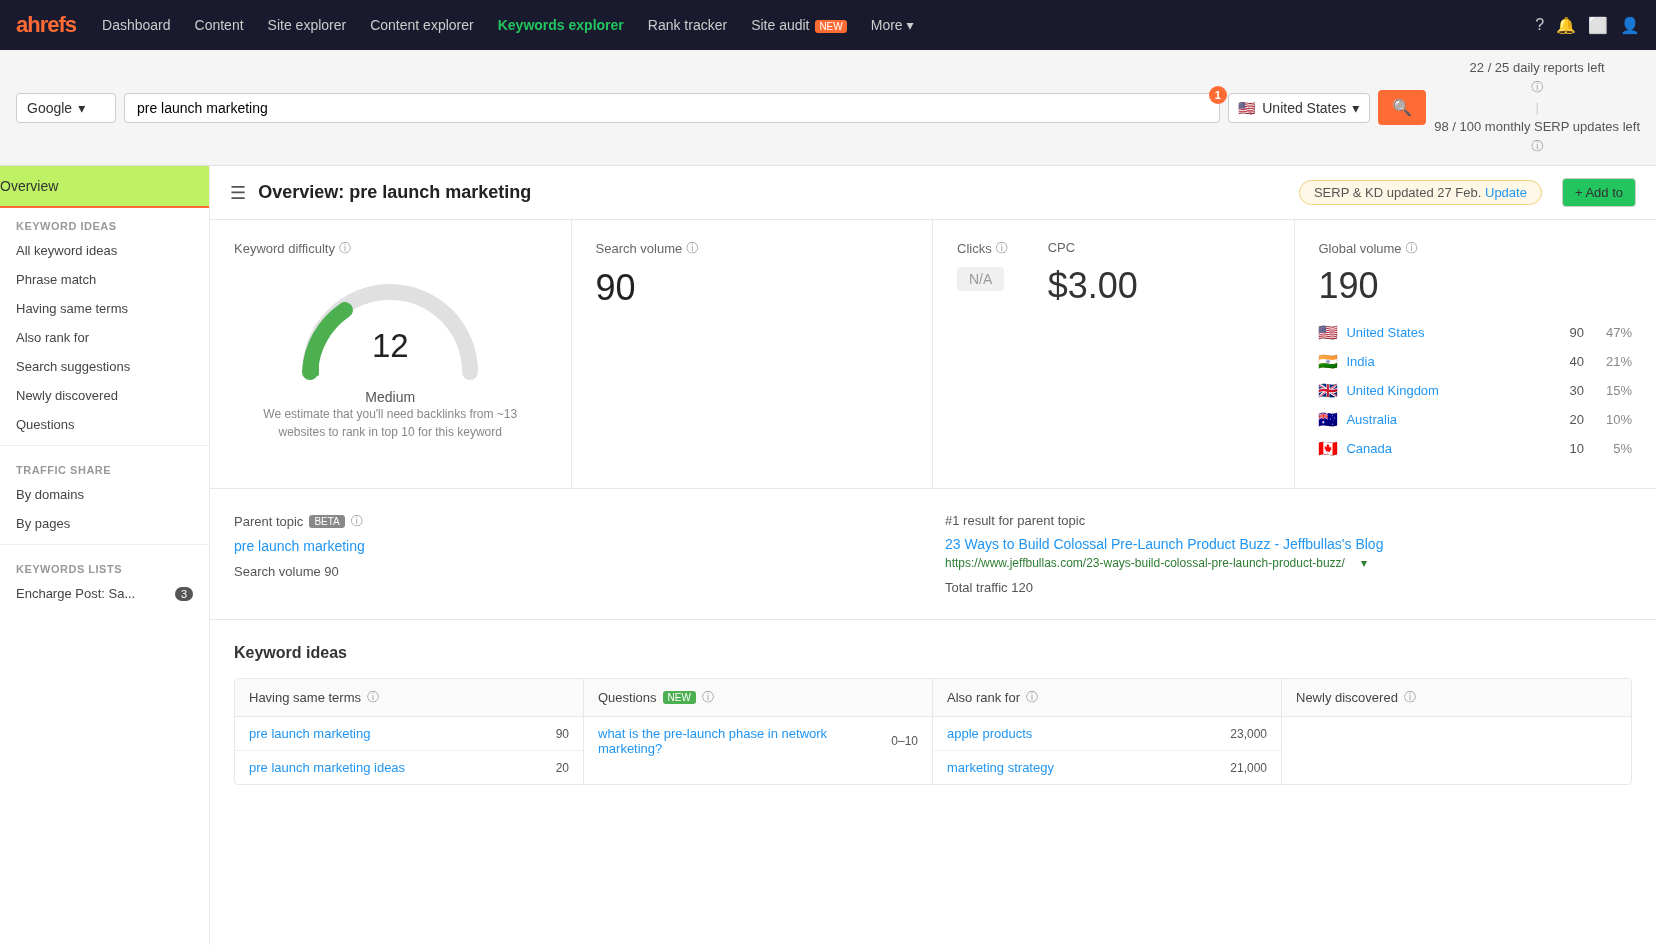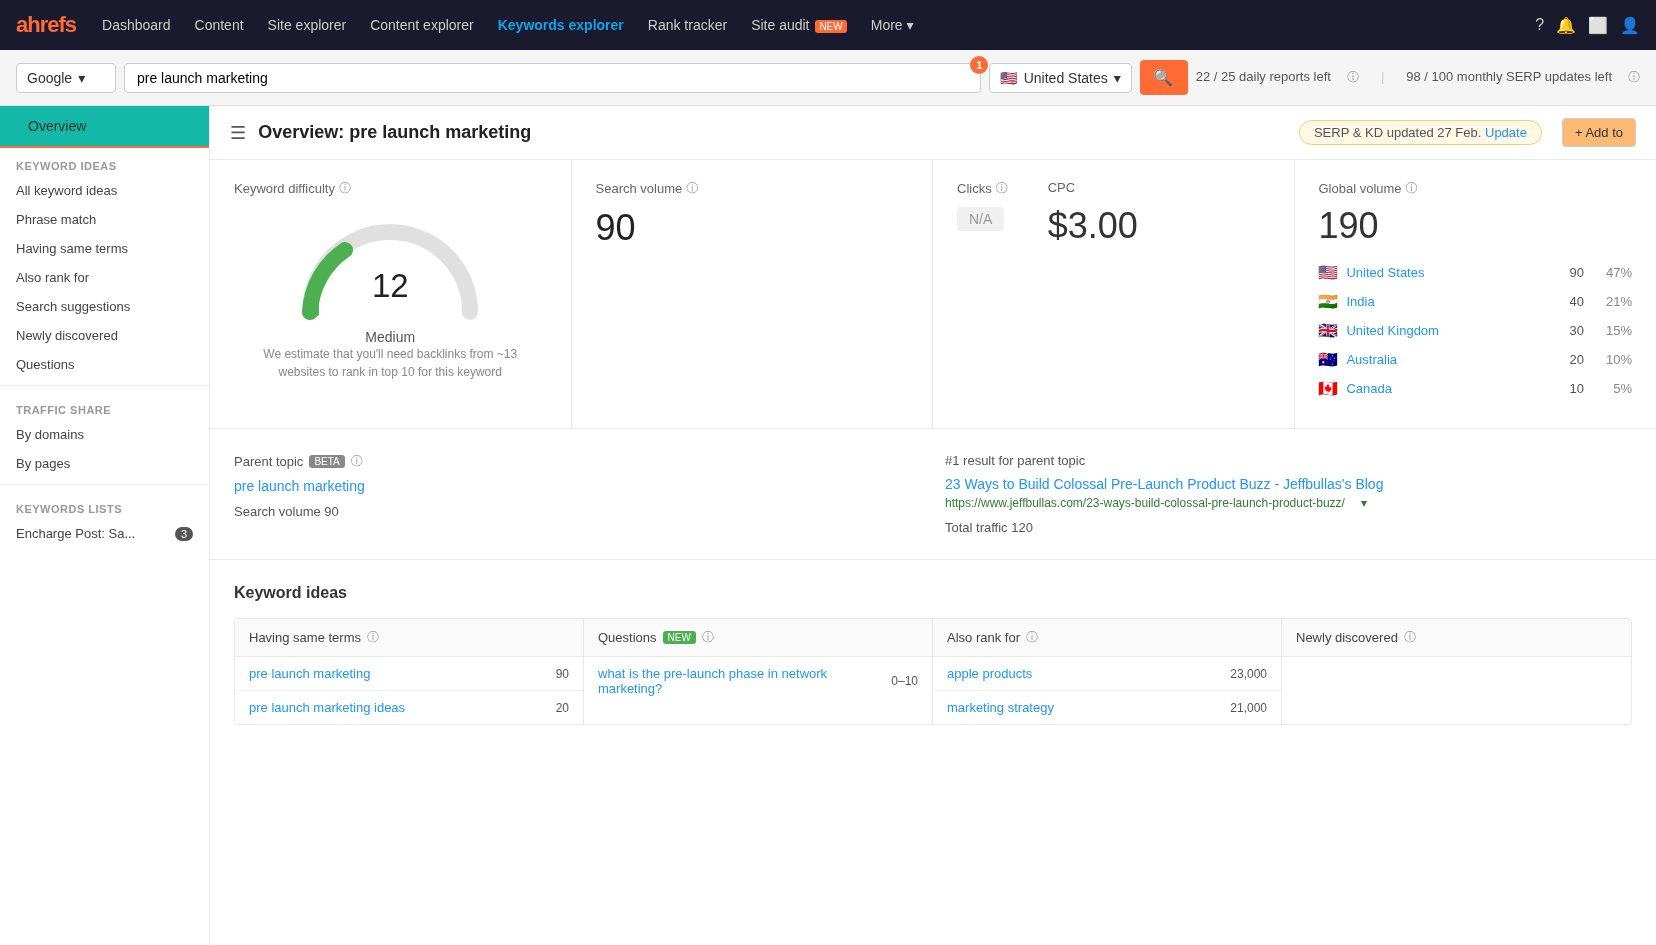--- a/index.html
+++ b/index.html
@@ -16,21 +16,21 @@
     }
     .logo { color: #ff6b35; font-size: 22px; font-weight: 700; margin-right: 12px; letter-spacing: -1px; }
     .nav-item {
       color: #ccc;
       padding: 6px 10px;
       cursor: pointer;
       font-size: 14px;
       border-radius: 4px;
       white-space: nowrap;
     }
-    .nav-item.active { color: #0ea5e9; font-weight: 600; }
+    .nav-item.active { color: #22c55e; font-weight: 600; }
     .nav-badge {
       background: #ff6b35;
       color: #fff;
       font-size: 10px;
       padding: 1px 4px;
       border-radius: 3px;
       margin-left: 2px;
     }
     .nav-spacer { flex: 1; }
     .nav-icons { display: flex; gap: 12px; align-items: center; }
@@ -107,42 +107,43 @@
       border-radius: 4px;
       padding: 8px 14px;
       cursor: pointer;
       font-size: 16px;
     }
     .report-info {
       font-size: 13px;
       color: #555;
       white-space: nowrap;
       display: flex;
-      align-items: flex-start;
-      gap: 16px;
+      align-items: center;
+      gap: 4px;
+      flex-direction: column;
     }
     .report-info .sep { margin: 0 6px; color: #ccc; }
     .info-icon { color: #999; font-size: 12px; cursor: pointer; }
 
     
     .main-layout { display: flex; height: calc(100vh - 100px); }
 
     
     .sidebar {
       width: 210px;
       min-width: 210px;
       border-right: 1px solid #e8e8e8;
       overflow-y: auto;
       background: #fff;
     }
     .sidebar-tab {
-      padding: 12px 28px;
+      padding: 12px 0;
       font-size: 14px;
       color: #333;
-      background: #14b8a6;
+      background: #bef264;
       border-bottom: 2px solid #ff6b35;
       font-weight: 500;
       cursor: pointer;
     }
     .sidebar-section-title {
       padding: 12px 16px 4px;
       font-size: 11px;
       color: #999;
       font-weight: 700;
       letter-spacing: 0.5px;
@@ -187,21 +188,21 @@
       border-radius: 20px;
       padding: 4px 14px;
       font-size: 13px;
       color: #555;
       margin-left: auto;
     }
     .update-badge a { color: #2196f3; text-decoration: none; }
     .add-to-btn {
       margin-left: 8px;
       border: 1px solid #ccc;
-      background: #fdba74;
+      background: #22c55e;
       border-radius: 4px;
       padding: 6px 12px;
       font-size: 13px;
       cursor: pointer;
       color: #333;
     }
 
     
     .stats-grid {
       display: grid;

